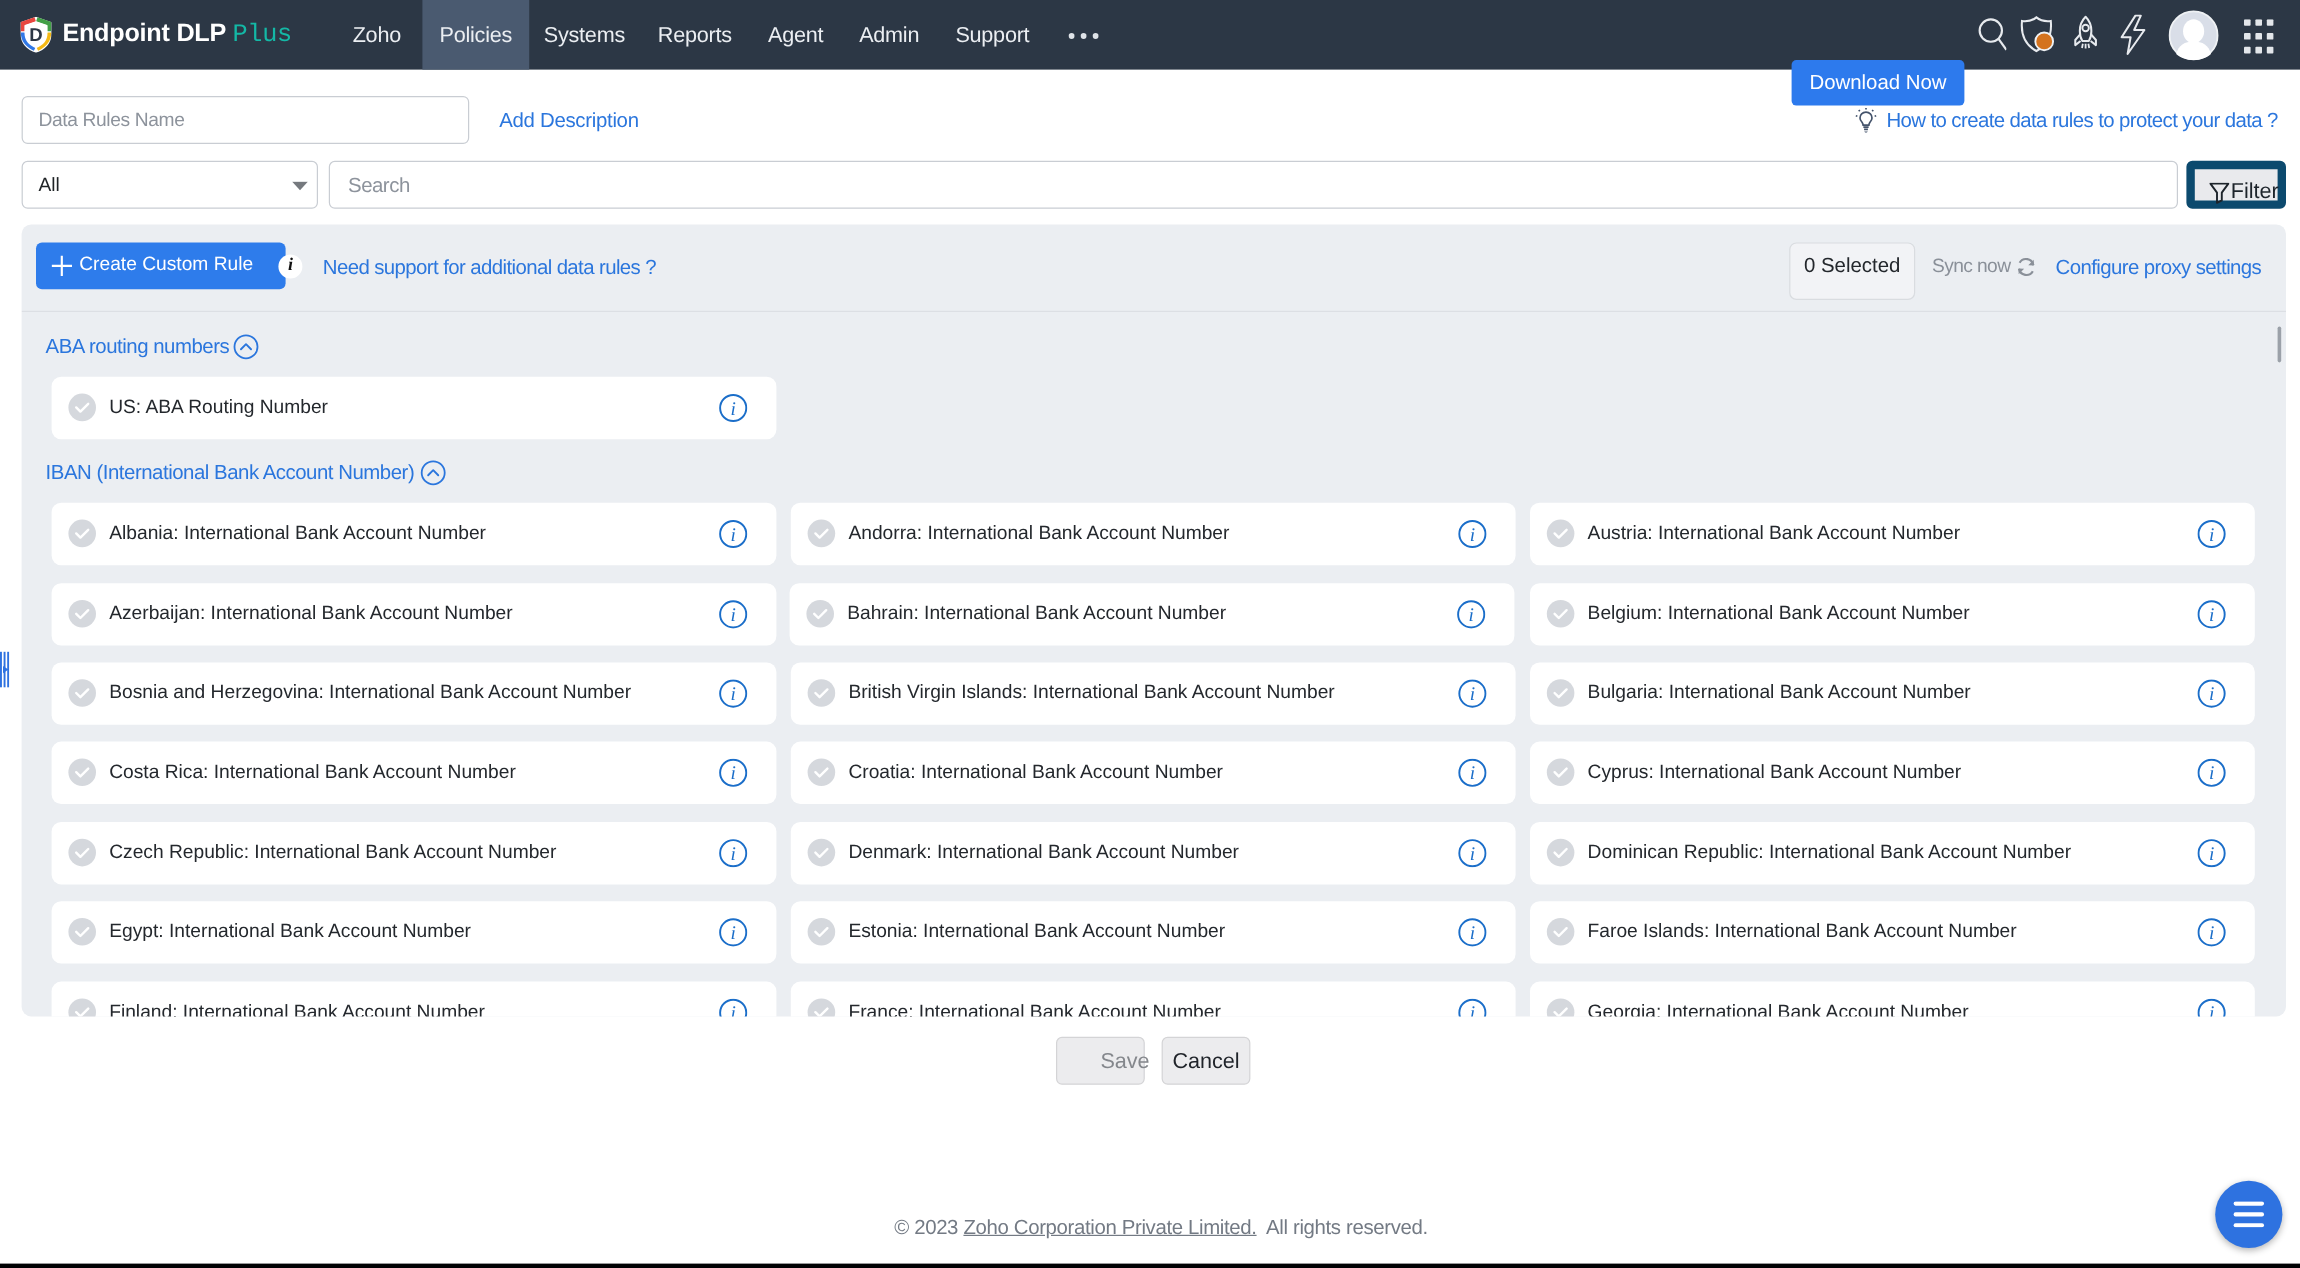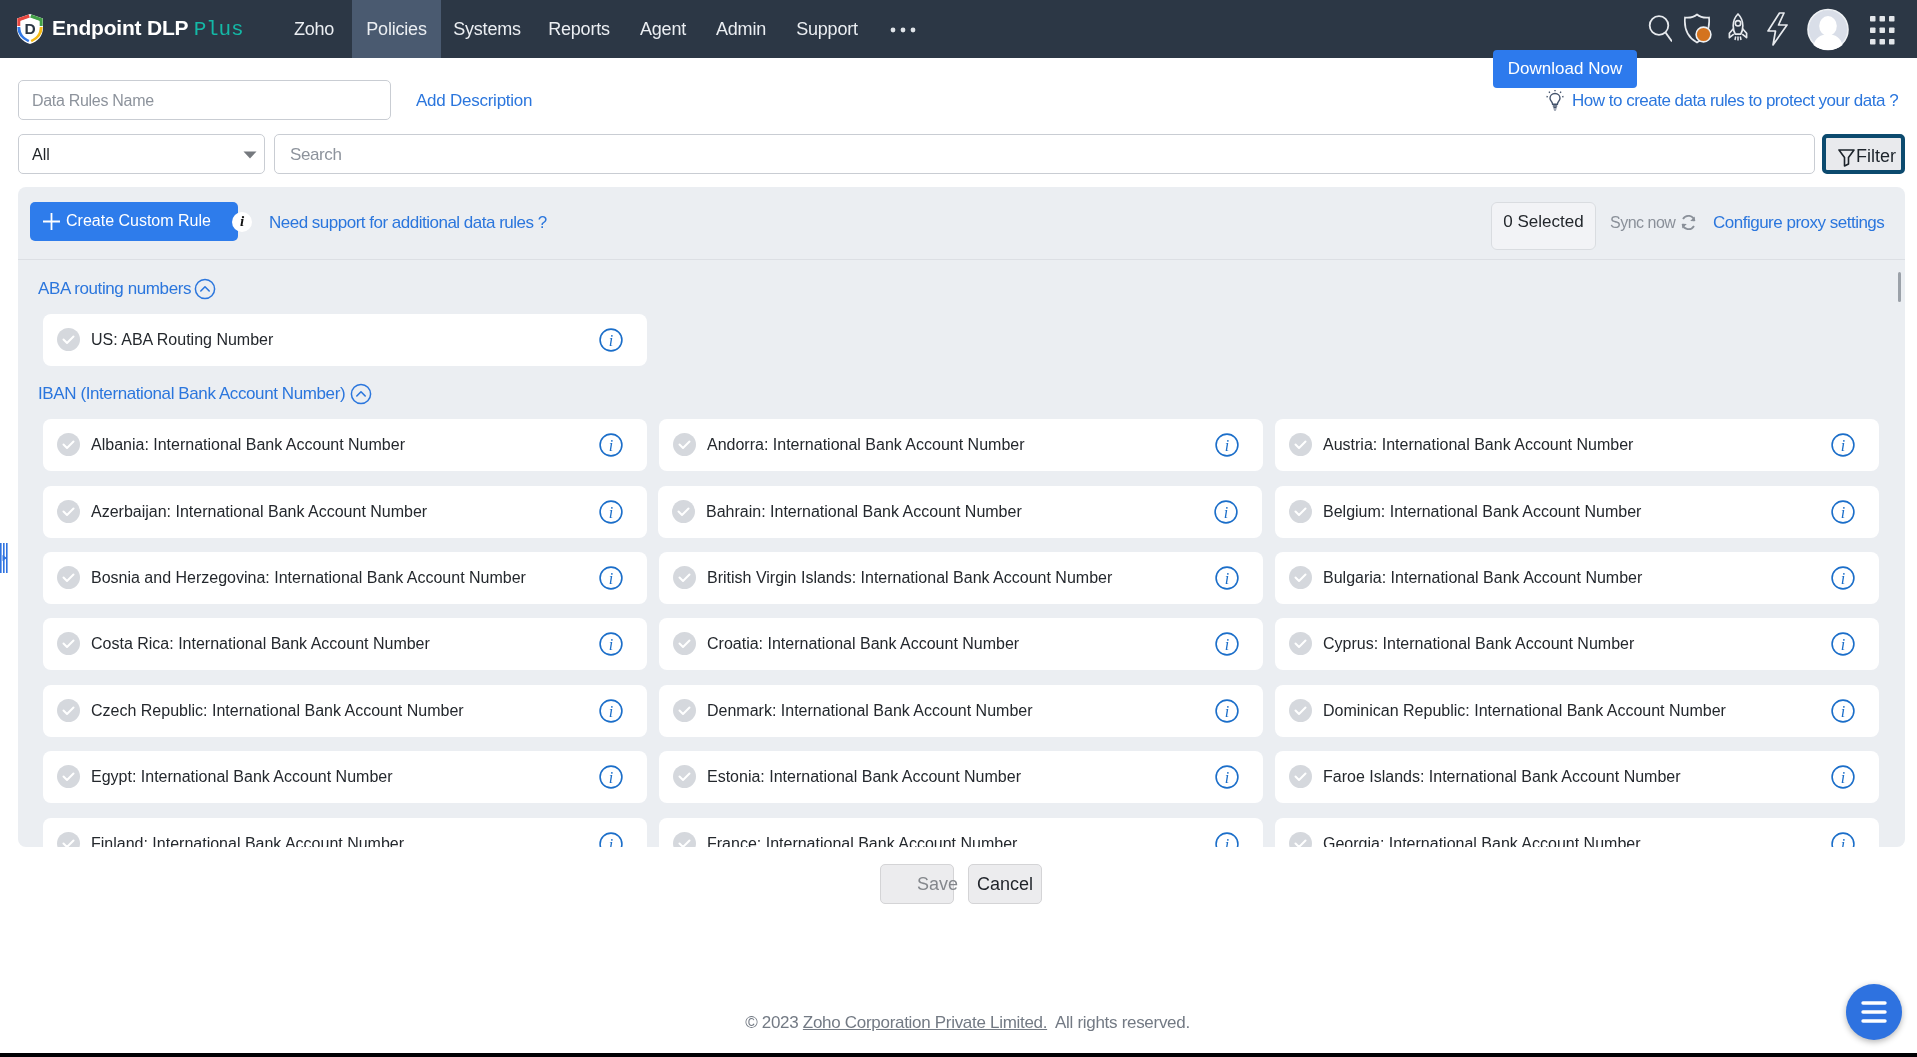--- a/index.html
+++ b/index.html
@@ -17,21 +17,21 @@
 
 #inp-name { position:absolute; left:18px; top:80px; width:373px; height:40px; border:1px solid #c9cdd3; border-radius:5px; background:#fff; }
 #inp-name span { position:absolute; left:13px; top:11px; font-size:16px; letter-spacing:-0.3px; color:#8d939c; }
 .bluelink { color:#2b76dd; }
 
 
 #dd-all { position:absolute; left:18px; top:134px; width:247px; height:40px; border:1px solid #c9cdd3; border-radius:5px; background:#fff; }
 #dd-all span { position:absolute; left:13px; top:11px; font-size:16px; color:#1f2326; }
 #inp-search { position:absolute; left:274px; top:134px; width:1541px; height:40px; border:1px solid #c9cdd3; border-radius:5px; background:#fff; }
 #inp-search span { position:absolute; left:15px; top:10px; font-size:17px; letter-spacing:-0.4px; color:#8d939c; }
-#btn-filter { position:absolute; left:1822px; top:134px; width:83px; height:40px; background:#e9eaed; border:4px solid #0c4a6e; border-radius:5px; color:#1d242b; font-size:18px; }
+#btn-filter { position:absolute; left:1822px; top:134px; width:83px; height:40px; background:#e9eaed; border:7px solid #0c4a6e; border-radius:5px; color:#1d242b; font-size:18px; }
 
 
 #panel { position:absolute; left:18px; top:187px; width:1887px; height:660px; background:#ebeef2; border-radius:8px; overflow:hidden; }
 #btn-create { position:absolute; left:12px; top:15px; width:208px; height:39px; background:#2e7ceb; border-radius:5px; color:#fff; font-size:17px; }
 #sep { position:absolute; left:0; top:72px; width:1887px; height:1px; background:#dcdfe4; }
 .sect-head { position:absolute; font-size:17px; letter-spacing:-0.4px; color:#2b76dd; white-space:nowrap; }
 .card { position:absolute; width:604px; height:52px; background:#fff; border-radius:8px; }
 .card .chk { position:absolute; left:14px; top:14px; width:23px; height:23px; border-radius:50%; background:#d5d8dd; }
 .card .txt { position:absolute; left:48px; top:17px; font-size:16px; color:#24282d; white-space:nowrap; }
 .card .info { position:absolute; right:24px; top:14px; width:24px; height:24px; }

